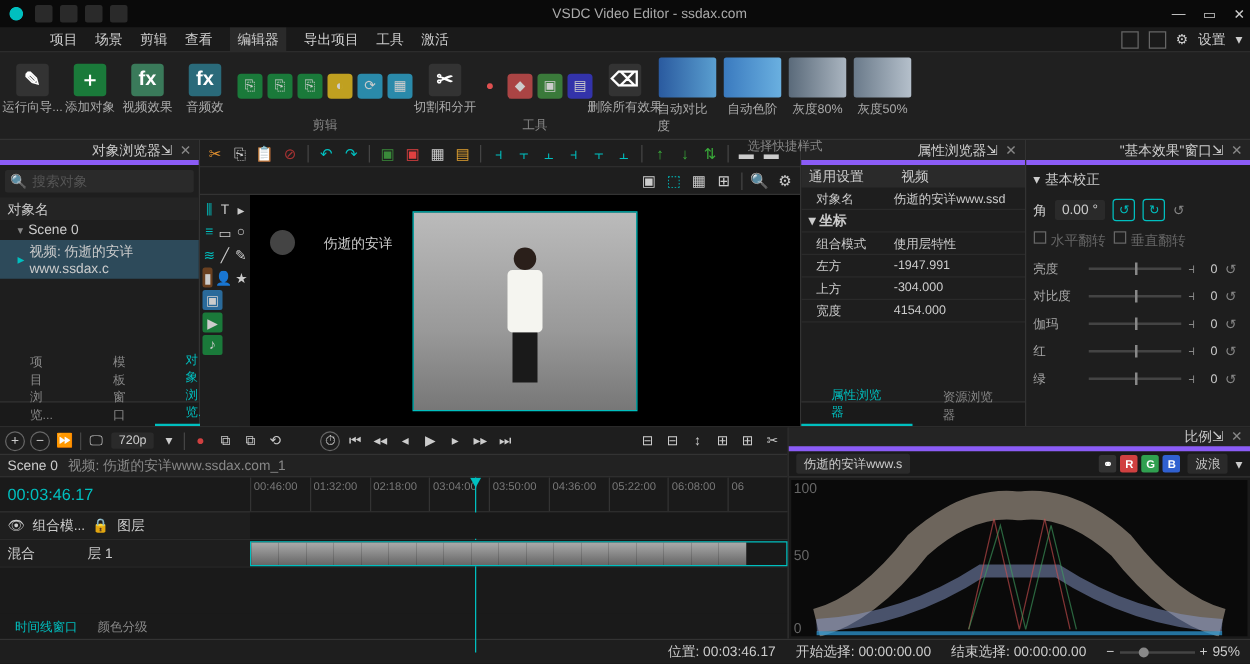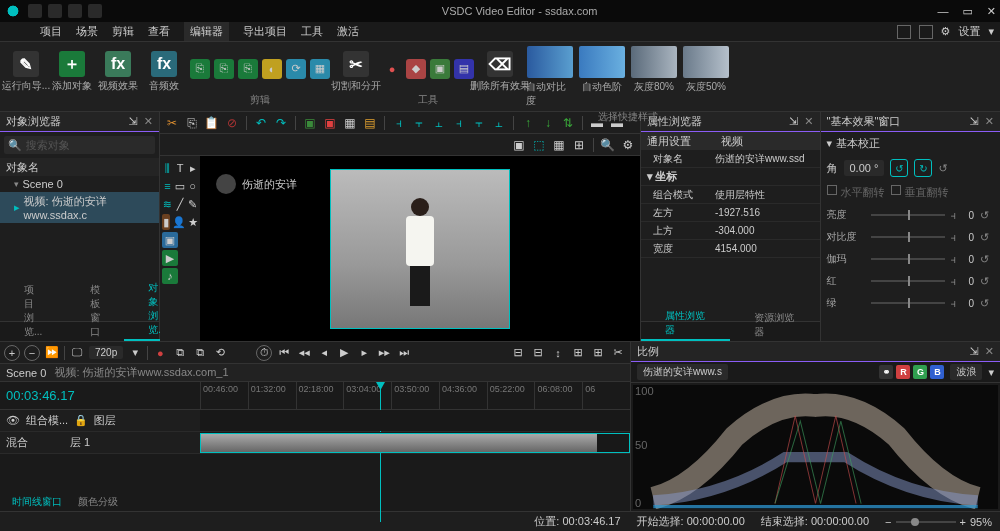--- a/index.html
+++ b/index.html
@@ -21,21 +21,21 @@
 .ribbon .bigbtn .ic{width:26px;height:26px;background:#1a7a3a;border-radius:3px;display:flex;align-items:center;justify-content:center;font-size:16px;font-weight:bold;color:#fff}
 .ribbon .bigbtn .tx{font-size:10px;color:#aaa;margin-top:2px;white-space:nowrap}
 .ribbon .smallic{width:20px;height:20px;border-radius:3px;display:flex;align-items:center;justify-content:center;font-size:11px}
 .ribbon .thumbs{display:flex;gap:4px}
 .ribbon .thumb{display:flex;flex-direction:column;align-items:center;width:48px}
 .ribbon .thumb .img{width:46px;height:32px;border-radius:2px}
 .ribbon .thumb .tx{font-size:10px;color:#aaa;margin-top:2px}
 .ribbon .settings{position:absolute;right:6px;top:-18px;display:flex;gap:8px;align-items:center;font-size:11px}
 .main{flex:1;display:flex;overflow:hidden}
 .leftpanel{width:160px;background:#1e1e1e;display:flex;flex-direction:column;border-right:1px solid #333}
-.panelhdr{height:20px;background:#242424;display:flex;align-items:center;padding:0 6px;justify-content:space-between;border-bottom:1px solid #8b5cf6}
+.panelhdr{height:20px;background:#242424;display:flex;align-items:center;padding:0 6px;justify-content:flex-end;border-bottom:4px solid #8b5cf6}
 .panelhdr .x{color:#888;cursor:pointer}
 .searchbox{margin:4px;height:18px;background:#2a2a2a;border-radius:2px;display:flex;align-items:center;padding:0 4px;gap:4px}
 .searchbox span{color:#666}
 .subhdr{height:18px;background:#242424;padding:0 6px;display:flex;align-items:center}
 .treeitem{padding:2px 6px 2px 14px;display:flex;align-items:center;gap:4px;cursor:pointer}
 .treeitem.sel{background:#2d4a5a}
 .treeitem .arrow{color:#888;font-size:9px}
 .tabstrip{height:20px;background:#1a1a1a;display:flex;align-items:flex-end;border-top:1px solid #333}
 .tabstrip .tab{padding:2px 24px;font-size:10px;color:#888;cursor:pointer}
 .tabstrip .tab.active{color:#00bfbf;border-bottom:2px solid #00bfbf}
@@ -46,21 +46,21 @@
 .preview{flex:1;display:flex;background:#141414}
 .sidetools{width:40px;background:#1e1e1e;display:flex;flex-direction:column;padding:4px 2px;gap:2px}
 .sidetools .row{display:flex;gap:2px}
 .sidetools .tb{width:16px;height:16px;border-radius:2px;display:flex;align-items:center;justify-content:center;font-size:11px;cursor:pointer}
 .canvas{flex:1;display:flex;align-items:center;justify-content:center;background:#000;position:relative}
 .canvas .frame{width:180px;height:160px;background:linear-gradient(#bbb 0%,#999 60%,#777 100%);position:relative;border:1px solid #00bfbf}
 .canvas .frame .person{position:absolute;left:50%;top:18%;transform:translateX(-50%);width:44px;height:110px}
 .canvas .frame .person .head{width:18px;height:18px;background:#2a1f1a;border-radius:50%;margin:0 auto}
 .canvas .frame .person .body{width:28px;height:50px;background:#f5f5f0;margin:0 auto;border-radius:4px}
 .canvas .frame .person .legs{width:20px;height:40px;background:#1a1a1a;margin:0 auto}
-.canvas .watermark{position:absolute;left:6px;top:14px;background:rgba(0,0,0,.5);padding:4px 10px;border-radius:14px;font-size:12px;display:flex;align-items:center;gap:6px}
+.canvas .watermark{position:absolute;left:6px;top:24px;background:rgba(0,0,0,.5);padding:4px 10px;border-radius:14px;font-size:12px;display:flex;align-items:center;gap:23px}
 .canvas .watermark .wmic{width:20px;height:20px;background:#444;border-radius:50%}
 .rightpanel{width:360px;display:flex;background:#1e1e1e;border-left:1px solid #333}
 .propspanel{width:180px;display:flex;flex-direction:column;border-right:1px solid #333}
 .propsbody{flex:1;overflow:hidden}
 .propheader{height:18px;background:#2a2a2a;display:flex;padding:0 6px;align-items:center;gap:30px;font-size:10px;color:#888}
 .proprow{display:flex;height:18px;align-items:center;border-bottom:1px solid #2a2a2a}
 .proprow .k{width:70px;padding-left:12px;font-size:10px;color:#ccc}
 .proprow .v{flex:1;font-size:10px;color:#ccc;padding-left:4px}
 .proprow.grp .k{padding-left:6px;font-weight:bold}
 .effectspanel{width:180px;display:flex;flex-direction:column}
@@ -356,21 +356,21 @@
         <div class="proprow grp">
             <div class="k"><span>▾</span> <span>坐标</span></div>
             <div class="v"></div>
           </div>
         <div class="proprow">
             <div class="k">组合模式</div>
             <div class="v">使用层特性</div>
           </div>
         <div class="proprow">
             <div class="k">左方</div>
-            <div class="v">-1927.516</div>
+            <div class="v">-1947.991</div>
           </div>
         <div class="proprow">
             <div class="k">上方</div>
             <div class="v">-304.000</div>
           </div>
         <div class="proprow">
             <div class="k">宽度</div>
             <div class="v">4154.000</div>
           </div>
       </div>

